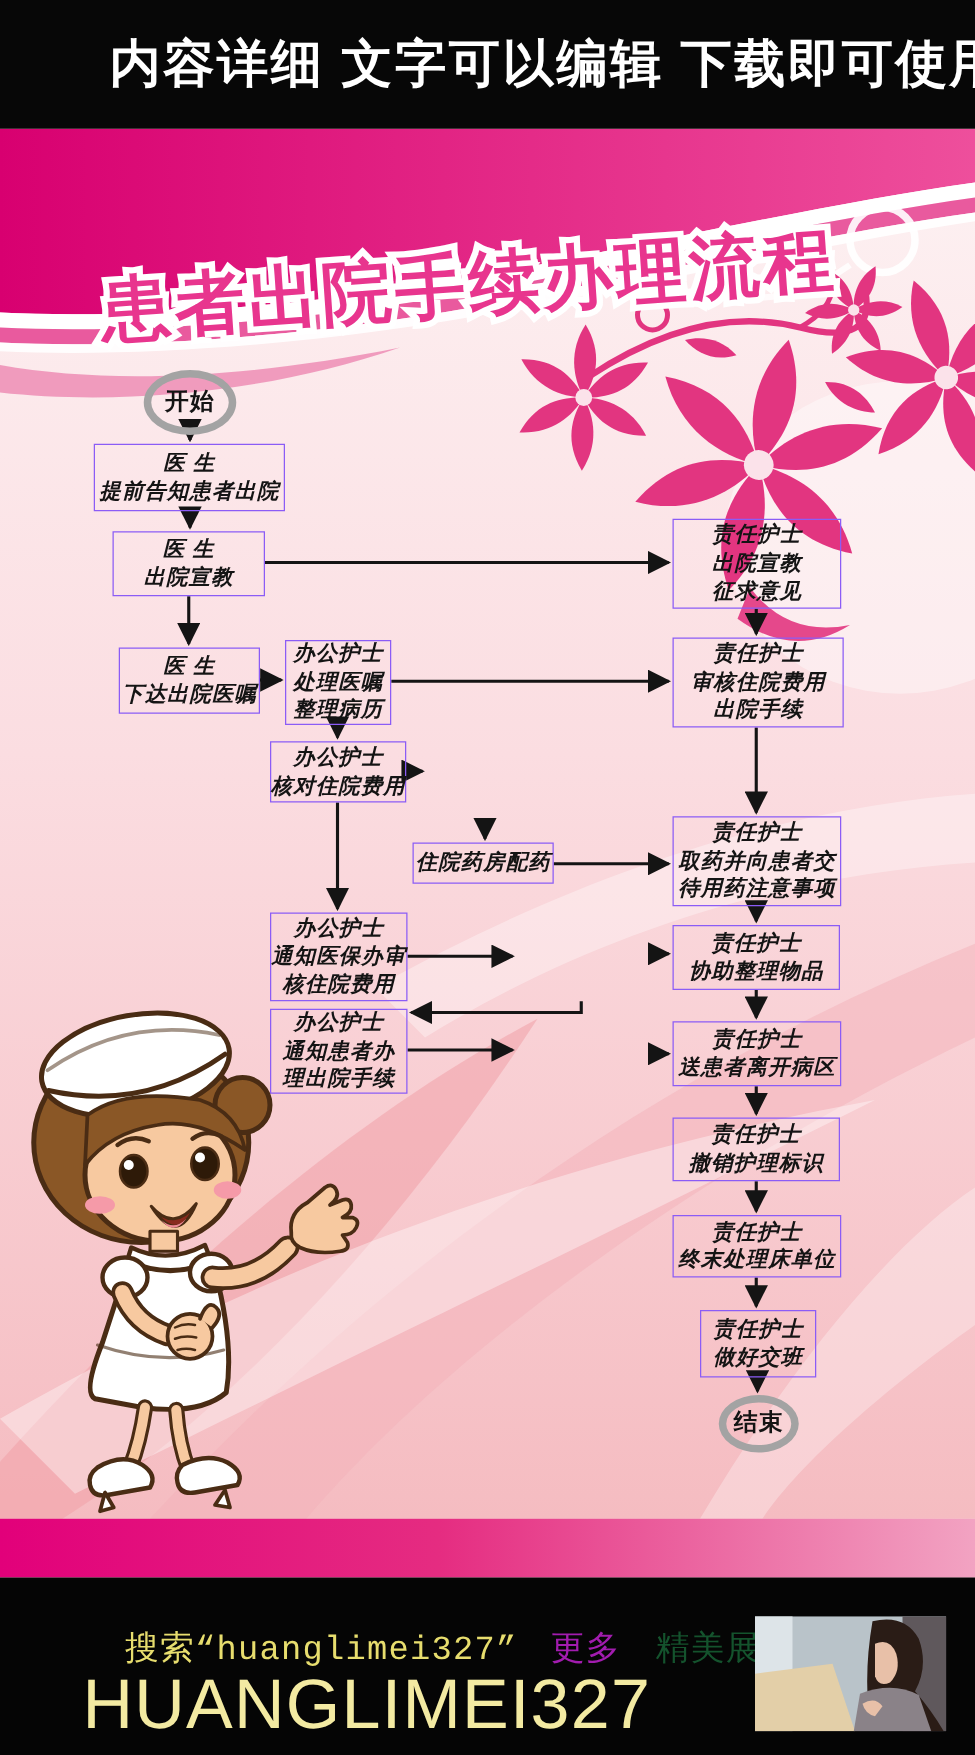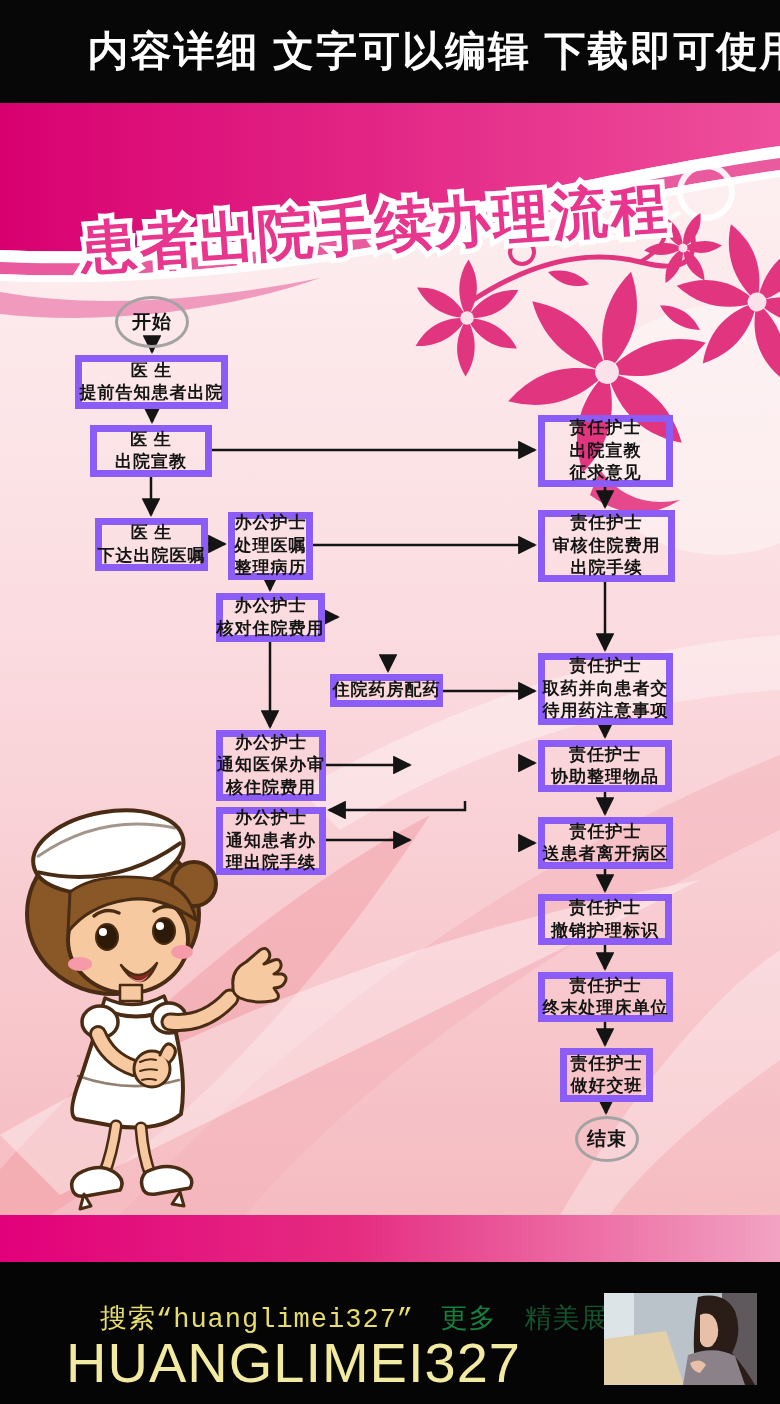--- a/index.html
+++ b/index.html
@@ -12,32 +12,32 @@
   .poster{position:absolute;left:0;top:103px;width:780px;height:1112px;
           background:linear-gradient(180deg,#fdf2f3 0%,#fbdde1 45%,#f5bcc1 100%);}
   .stripe{position:absolute;left:0;top:1215px;width:780px;height:47px;
           background:linear-gradient(90deg,#e2007a 0%,#e52c81 45%,#f2a3c2 100%);}
   .botbar{position:absolute;left:0;top:1262px;width:780px;height:142px;background:#050505;}
   
   .fc-layer{position:absolute;left:0;top:0;width:780px;height:1404px;}
   .fc-node{position:absolute;display:flex;flex-direction:column;justify-content:center;align-items:center;
            text-align:center;box-sizing:border-box;color:#141414;font-weight:bold;
            font-size:17px;line-height:1.32;letter-spacing:1px;white-space:nowrap;}
-  .fc-box{border:7px solid #8b5cf6;background:transparent;}
-  .fc-oval{border:3px solid #a3a3a3;border-radius:50%;font-size:19px;}
+  .fc-box{border:1px solid #8b5cf6;background:transparent;font-style:italic;}
+  .fc-oval{border:6px solid #a3a3a3;border-radius:50%;font-size:19px;}
   .fc-edges{position:absolute;left:0;top:0;pointer-events:none;}
   .fc-edge{fill:none;stroke:#141414;stroke-width:2.5;}
   
   .decor{position:absolute;left:0;top:0;pointer-events:none;}
   .title-text{font-family:"Liberation Sans",sans-serif;font-weight:bold;font-size:56px;
               fill:#e8358e;stroke:#ffffff;stroke-width:10px;paint-order:stroke;letter-spacing:3px;}
   
   .search-line{position:absolute;left:100px;top:1300px;font-size:27px;letter-spacing:1px;white-space:nowrap;}
   .seg-yellow{color:#e7dd6e;font-family:"Liberation Mono",monospace;}
-  .seg-more{color:#15803d;margin-left:18px;}
+  .seg-more{color:#a21caf;margin-left:18px;}
   .seg-green{color:#14532d;margin-left:28px;}
   .seg-tail{color:#9fdf92;}
   .brand{position:absolute;left:66px;top:1330px;font-size:56px;color:#f3eaa2;letter-spacing:1px;white-space:nowrap;}
   .photo{position:absolute;left:604px;top:1293px;width:153px;height:92px;overflow:hidden;}
 </style>
 </head>
 <body>
 
 <div class="stage">
 

